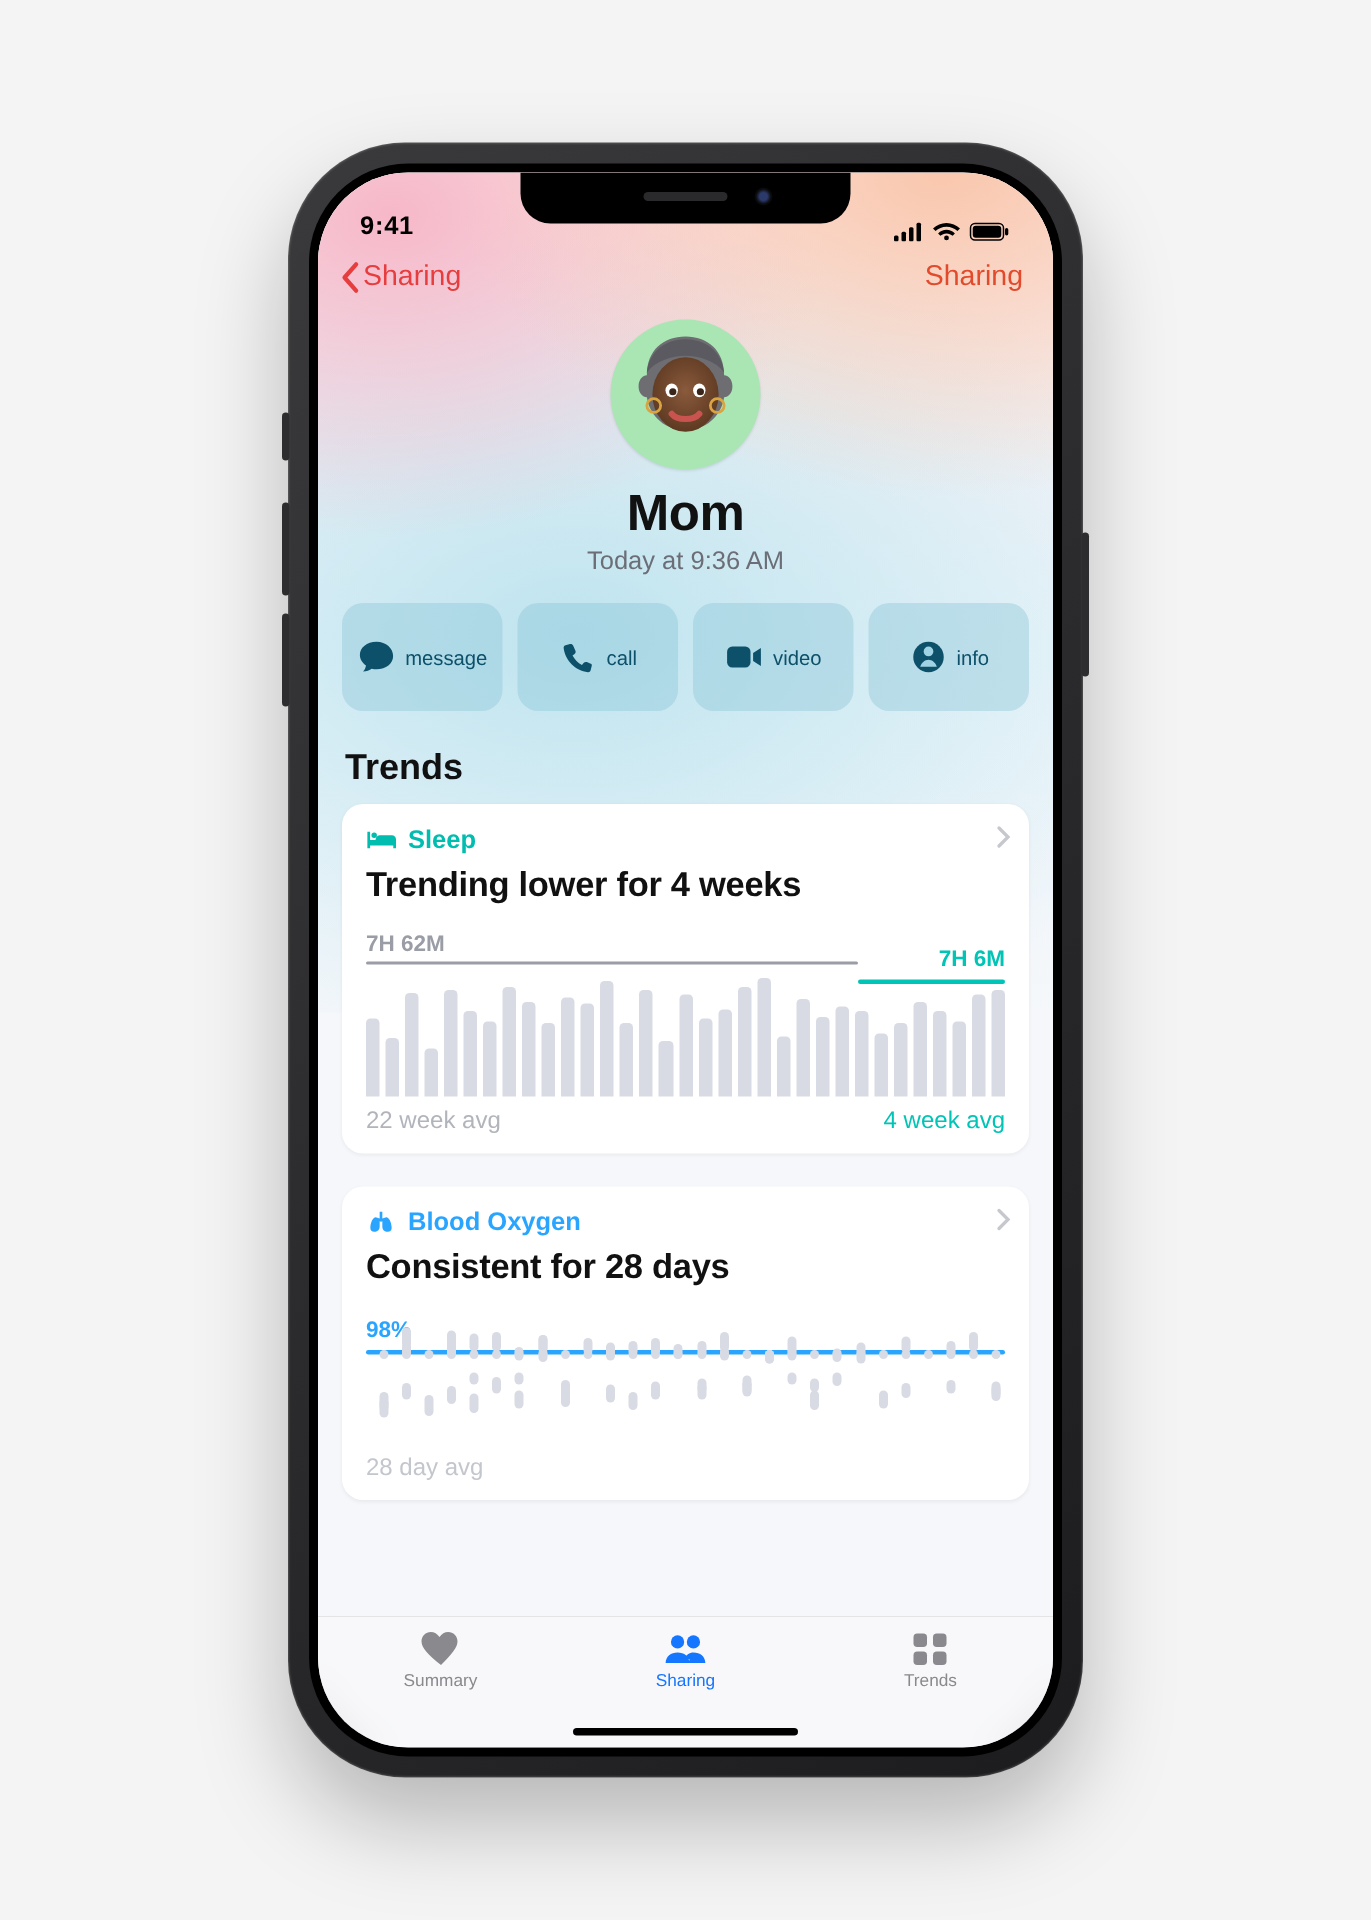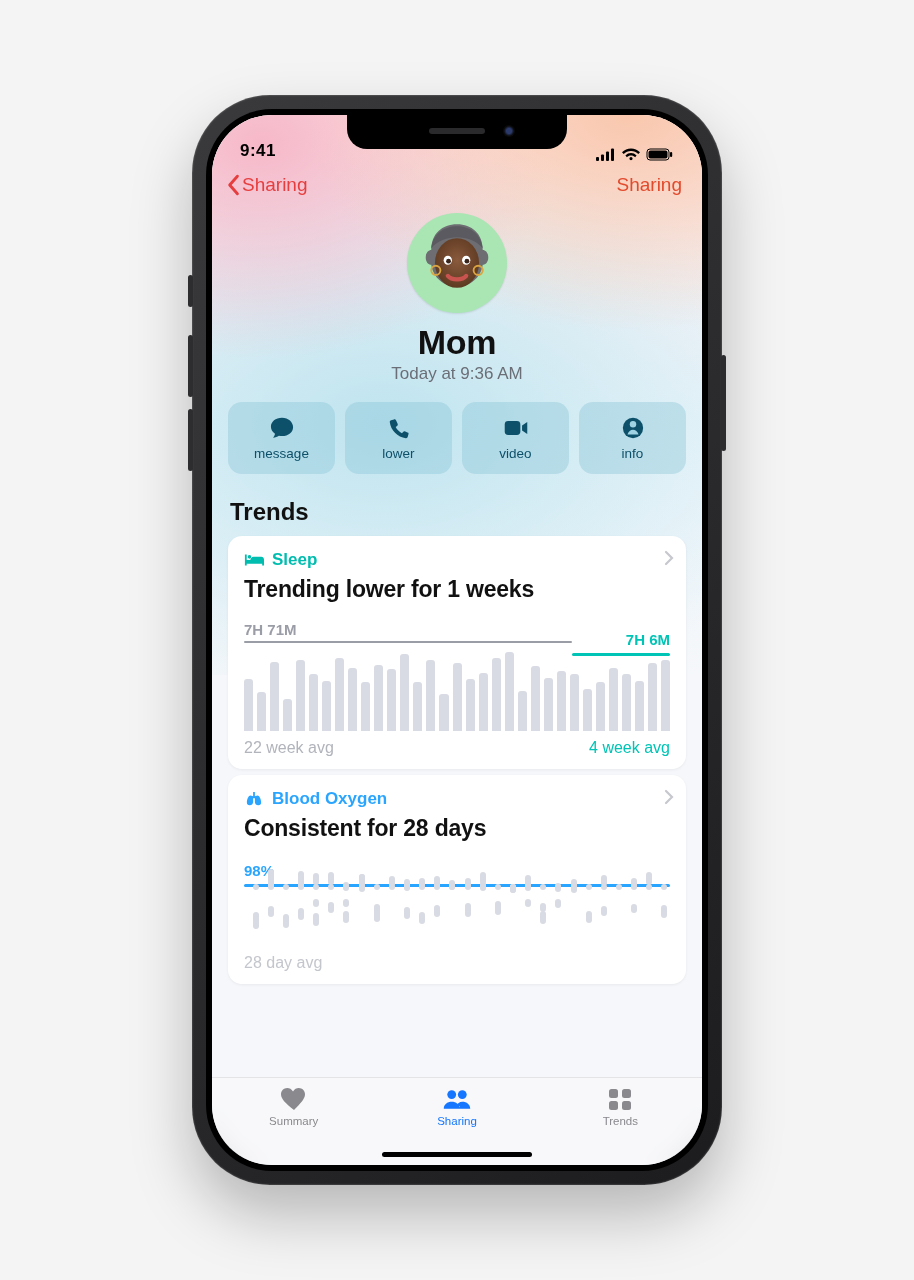--- a/index.html
+++ b/index.html
@@ -78,34 +78,34 @@
   }
   .avatar svg { width:92px; height:92px; }
   .contact-name { margin-top:10px; font-size:34px; font-weight:600; letter-spacing:-.3px; color:#111;}
   .contact-sub  { margin-top:2px; font-size:17px; color:#6b6e76; }
 
   
   .actions { position:relative; z-index:10; display:flex; gap:10px; padding: 18px 16px 20px; }
   .action {
     flex:1; height:72px; border-radius:14px;
     background: rgba(134,195,214,.38);
-    display:flex; flex-direction:column; align-items:center; justify-content:center; gap:6px;
+    display:flex; flex-direction:row; align-items:center; justify-content:center; gap:6px;
     color:#0d506a;
   }
   .action svg { width:26px; height:24px; fill:#0d506a; }
   .action span { font-size:13.5px; }
 
   
   .content { position:relative; z-index:10; flex:1; overflow:hidden; padding: 0 16px; }
   .section-title { font-size:24px; font-weight:700; color:#111; margin: 4px 2px 10px; }
 
   .card {
     background:#fff; border-radius:14px; padding:14px 16px 12px;
     box-shadow: 0 1px 3px rgba(0,0,0,.06);
-    margin-bottom: 6px;
+    margin-bottom: 22px;
     position:relative;
   }
   .card-head { display:flex; align-items:center; gap:8px; color:#00bdb0; font-size:17px; font-weight:600;}
   .card-head.blue { color:#2aa5ff; }
   .card-head svg { width:20px; height:16px; }
   .chev { position:absolute; top:14px; right:12px; color:#c6c8ce; }
   .chev svg{ width:10px; height:16px; }
   .card-title { font-size:23px; font-weight:700; color:#111; margin-top:6px; letter-spacing:-.2px;}
 
   
@@ -230,21 +230,21 @@
             <div class="action">
               <svg viewBox="0 0 28 26">
                   <path d="M14 2C7 2 2 6.3 2 11.6c0 3 1.7 5.7 4.4 7.5-.2 1.5-.9 3.1-2.1 4.4 2.5-.1 4.7-1 6.3-2.1 1.1.2 2.2.4 3.4.4 7 0 12-4.3 12-9.6S21 2 14 2Z"></path>
                 </svg>
               <span>message</span>
             </div>
             <div class="action">
               <svg viewBox="0 0 26 26">
                   <path d="M23.3 18.3l-3.5-1.6c-.8-.4-1.8-.1-2.4.6l-1.2 1.5c-2.9-1.5-5.3-3.9-6.8-6.8l1.5-1.2c.7-.6 1-1.6.6-2.4L9.9 4.9C9.5 4 8.5 3.5 7.6 3.7L4.4 4.5C3.5 4.7 2.9 5.6 3 6.5c1 9 8.5 16.5 17.5 17.5.9.1 1.8-.5 2-1.4l.8-3.2c.2-.9-.3-1.9-1-2.1Z"></path>
                 </svg>
-              <span>lower</span>
+              <span>call</span>
             </div>
             <div class="action">
               <svg viewBox="0 0 30 22">
                   <rect x="2" y="3" width="18" height="16" rx="4"></rect>
                   <path d="M22 8l6-4v14l-6-4z"></path>
                 </svg>
               <span>video</span>
             </div>
             <div class="action">
               <svg viewBox="0 0 26 26">
@@ -262,24 +262,24 @@
             <div class="card">
               <div class="card-head">
                 <svg viewBox="0 0 22 16">
                     <path fill="#00bdb0" d="M1 2h2v6h4c0-2 1.6-3.5 3.5-3.5H19c1.7 0 3 1.3 3 3V14h-2v-2H3v2H1V2Zm5 4.5A2 2 0 1 0 6 2.5a2 2 0 0 0 0 4Z"></path>
                   </svg>
                 <span>Sleep</span>
               </div>
               <div class="chev"><svg viewBox="0 0 10 16">
                     <path fill="none" stroke="#c6c8ce" stroke-width="2.2" stroke-linecap="round" d="m2 2 6 6-6 6"></path>
                   </svg></div>
-              <div class="card-title">Trending lower for 1 weeks</div>
+              <div class="card-title">Trending lower for 4 weeks</div>
 
               <div class="sleep-chart">
-                <div class="lbl lbl-old">7H 71M</div>
+                <div class="lbl lbl-old">7H 62M</div>
                 <div class="lbl lbl-new">7H 6M</div>
                 <div class="avg-old-line"></div>
                 <div class="avg-new-line"></div>
                 <div class="bars" id="sleep-bars">
                     <div class="bar" style="height: 57.6%;"></div>
                     <div class="bar" style="height: 43.2%;"></div>
                     <div class="bar" style="height: 76.5%;"></div>
                     <div class="bar" style="height: 36%;"></div>
                     <div class="bar" style="height: 79.2%;"></div>
                     <div class="bar" style="height: 63%;"></div>

